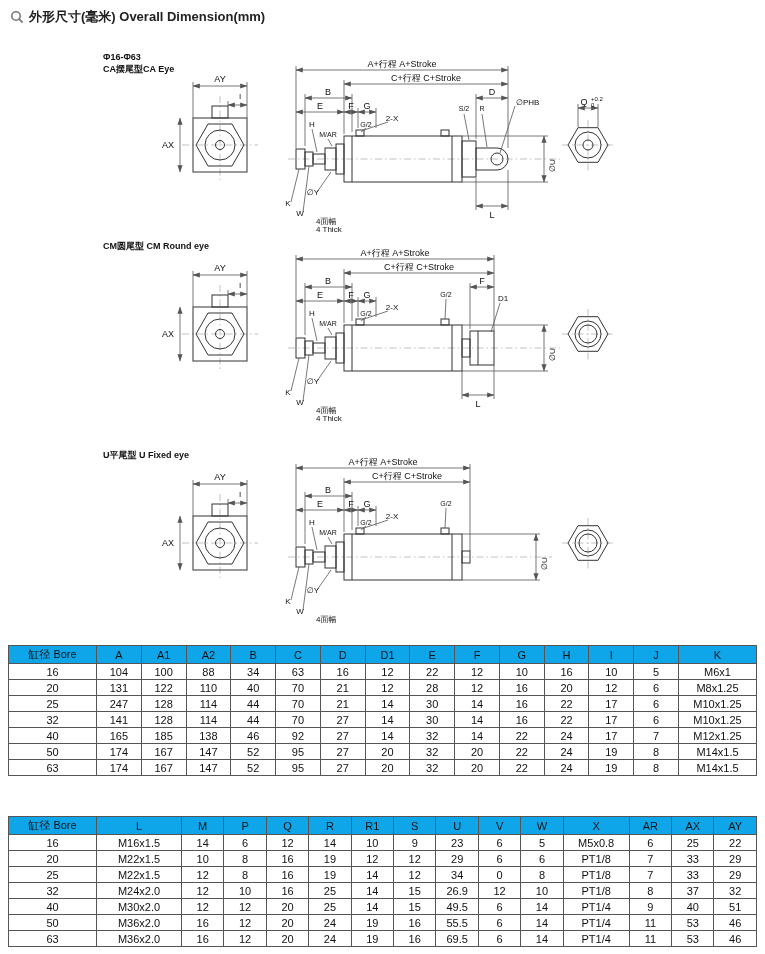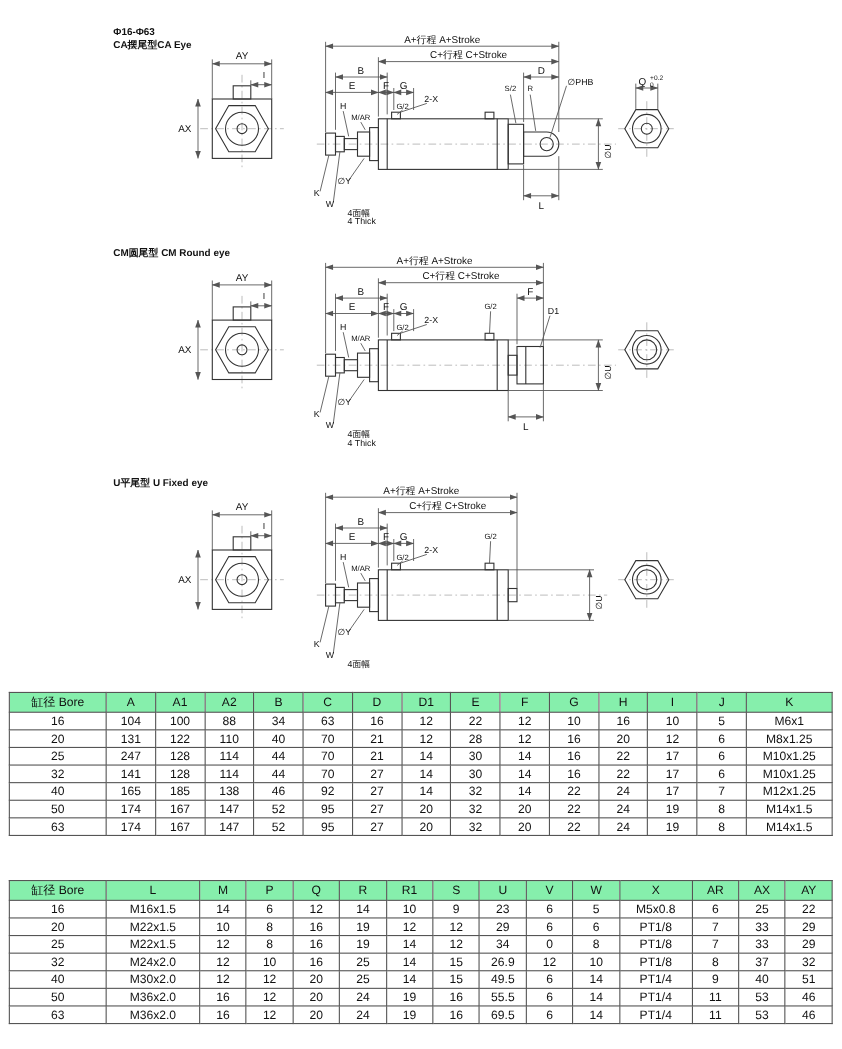--- a/index.html
+++ b/index.html
@@ -5,46 +5,55 @@
   *{box-sizing:border-box;margin:0;padding:0}
   html,body{width:765px;background:#ffffff}
   body{height:954px;font-family:"Liberation Sans",sans-serif;color:#111;position:relative;overflow:hidden}
 
   .page-header{display:flex;align-items:center;gap:5px;padding:8px 0 2px 10px;height:28px}
   .page-title{font-size:13px;font-weight:bold;color:#222}
   .mag-icon{display:inline-flex;align-items:center}
 
   .drawing-section{position:relative;height:185px}
   .sec-ca{margin-top:20px}
-  .sec-cm{margin-top:16px}
+  .sec-cm{margin-top:4px}
   .sec-u{margin-top:24px}
   .drawing-caption{position:absolute;left:103px;top:4px;font-size:9px;font-weight:bold;line-height:1.3;color:#111}
 
   .drw{display:block}
   .geo{stroke:#333;fill:none;stroke-width:1}
   .dims{stroke:#555;fill:none;stroke-width:0.8}
   .cl{stroke:#999;fill:none;stroke-width:0.6;stroke-dasharray:7 3 1.5 3}
   .drw text{fill:#111;stroke:none;font-family:"Liberation Sans",sans-serif}
   .t9{font-size:9px}.t8{font-size:8px}.t7{font-size:7px}.t6{font-size:6px}
 
   .dim-table{border-collapse:collapse;table-layout:fixed;width:749px;margin:14px 8px 0;font-size:11px}
   .dim-table th,.dim-table td{border:1px solid #555;text-align:center;padding:1px 1px;height:16px;white-space:nowrap;overflow:hidden}
-  .dim-table th{background:#86efac;font-weight:normal}
+  .dim-table th{background:#0ea5e9;font-weight:normal}
   .t1 th:nth-child(1){width:88px}
   .t1 th:nth-child(15){width:78px}
   .t2 th:nth-child(1){width:88px}
   .t2 th:nth-child(2){width:85px}
   .t2 th:nth-child(12){width:66px}
   .t2{margin-top:40px}
 </style>
 </head>
 <body>
 
 <div class="page">
 
+  <div class="page-header">
+    <span class="mag-icon">
+      <svg width="14" height="14" viewBox="0 0 14 14">
+        <circle cx="6" cy="6" r="4.2" fill="none" stroke="#777" stroke-width="1.6"></circle>
+        <line x1="9.2" y1="9.2" x2="12.6" y2="12.6" stroke="#777" stroke-width="1.8"></line>
+      </svg>
+    </span>
+    <h1 class="page-title">外形尺寸(毫米) Overall Dimension(mm)</h1>
+  </div>
 
   <section class="drawing-section sec-ca">
     <div class="drawing-caption">
       <div>Φ16-Φ63</div>
       <div>CA摆尾型CA Eye</div>
     </div>
     <svg class="drw" width="765" height="185" viewBox="0 0 765 185">
       <defs>
         <marker id="ms-ca" markerWidth="10" markerHeight="10" refX="0.5" refY="5" orient="auto">
             <path d="M9,1.8 L0,5 L9,8.2 Z" fill="#555" stroke="none"></path>

